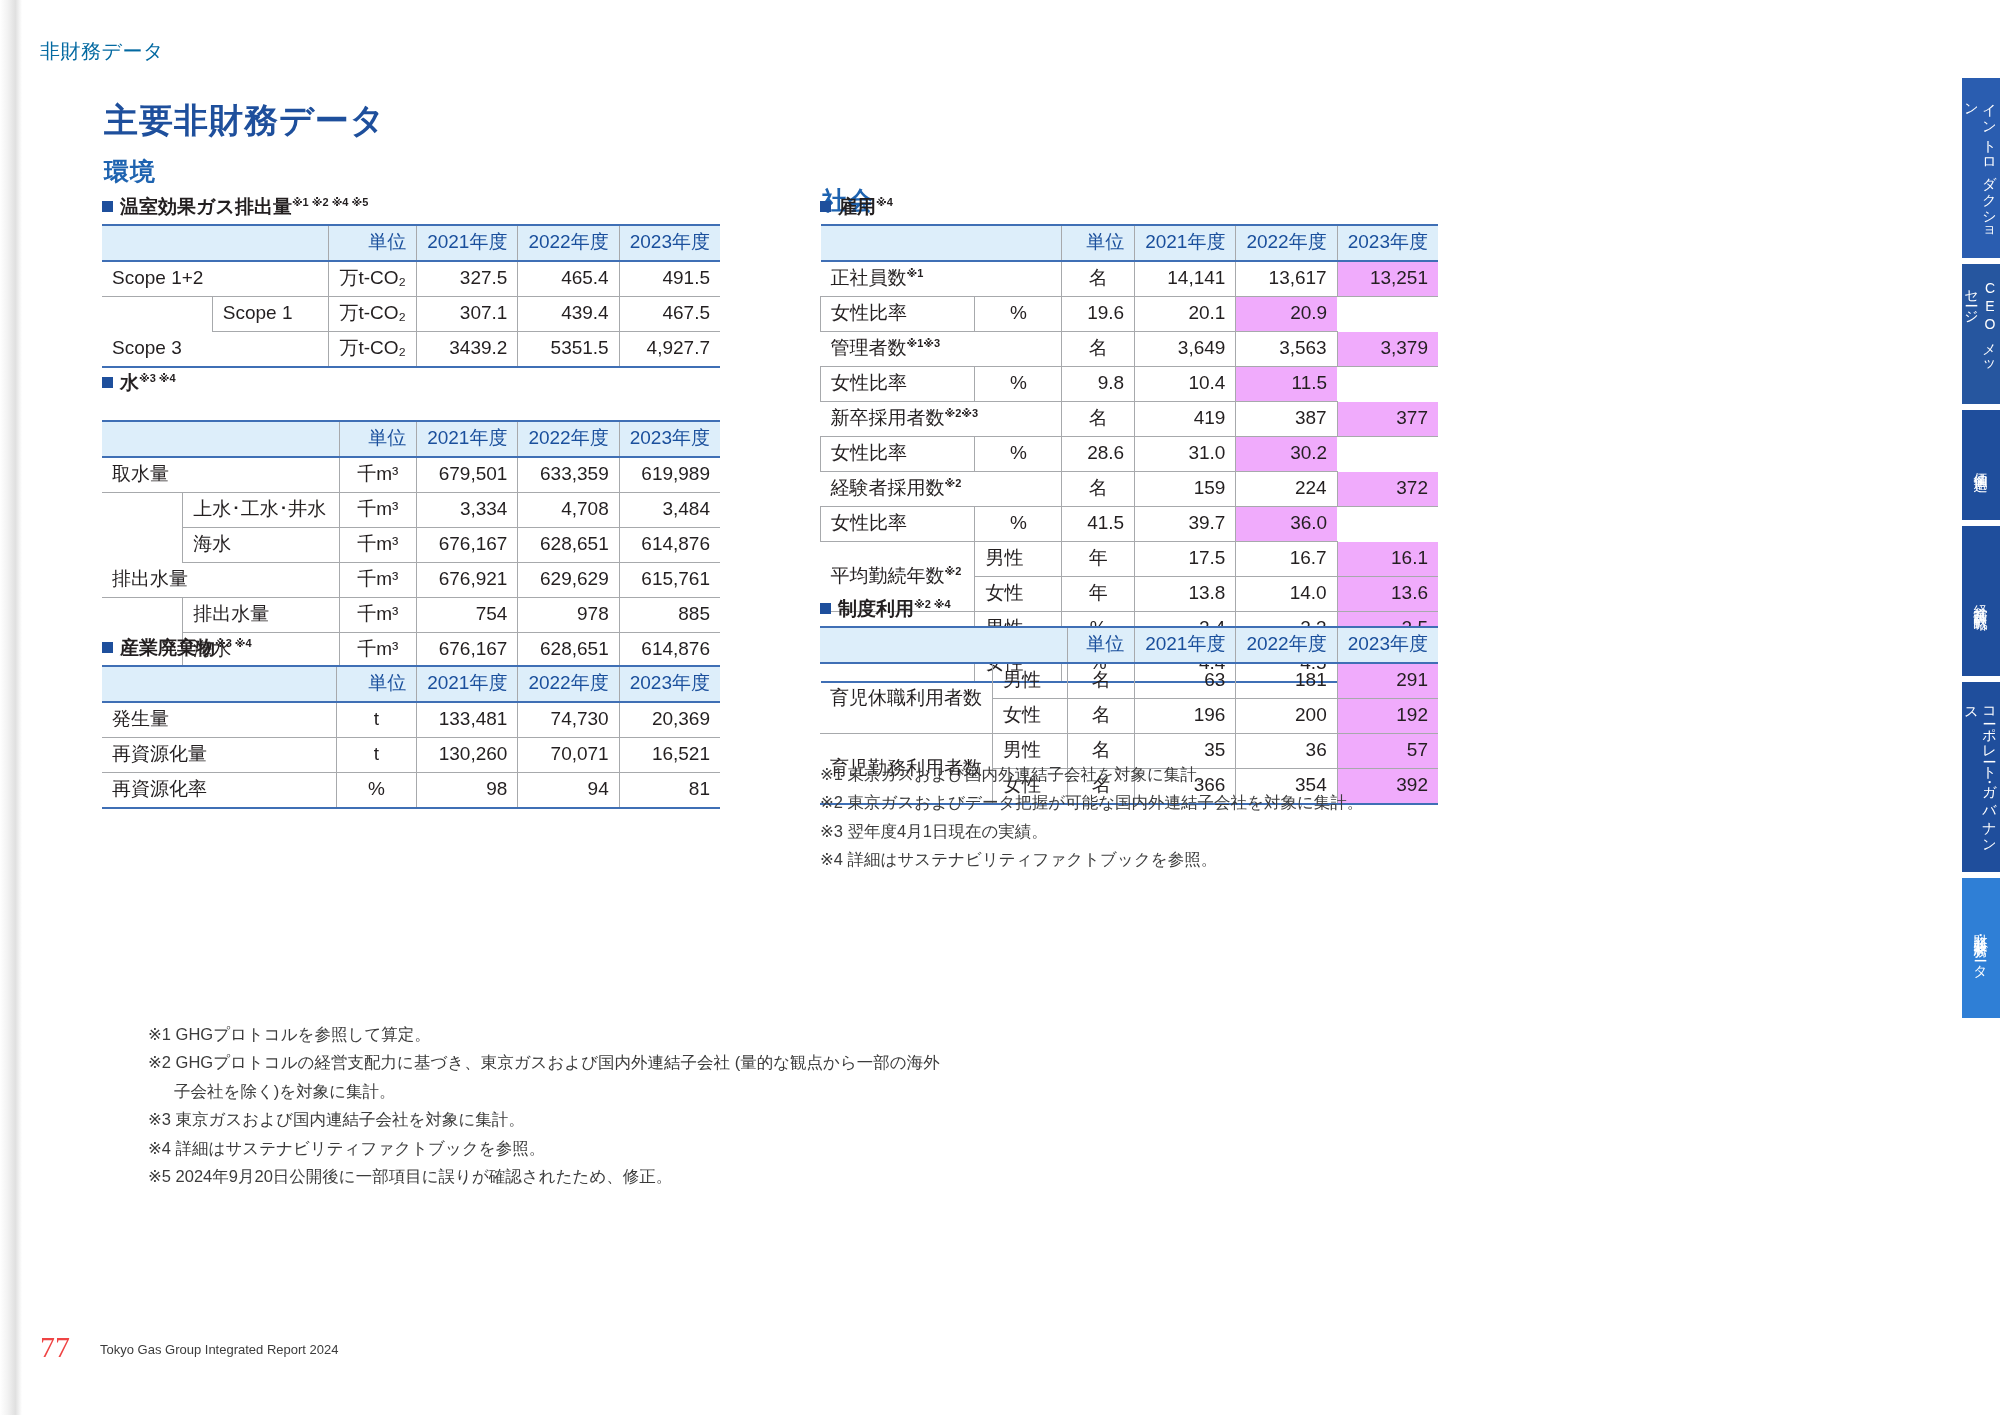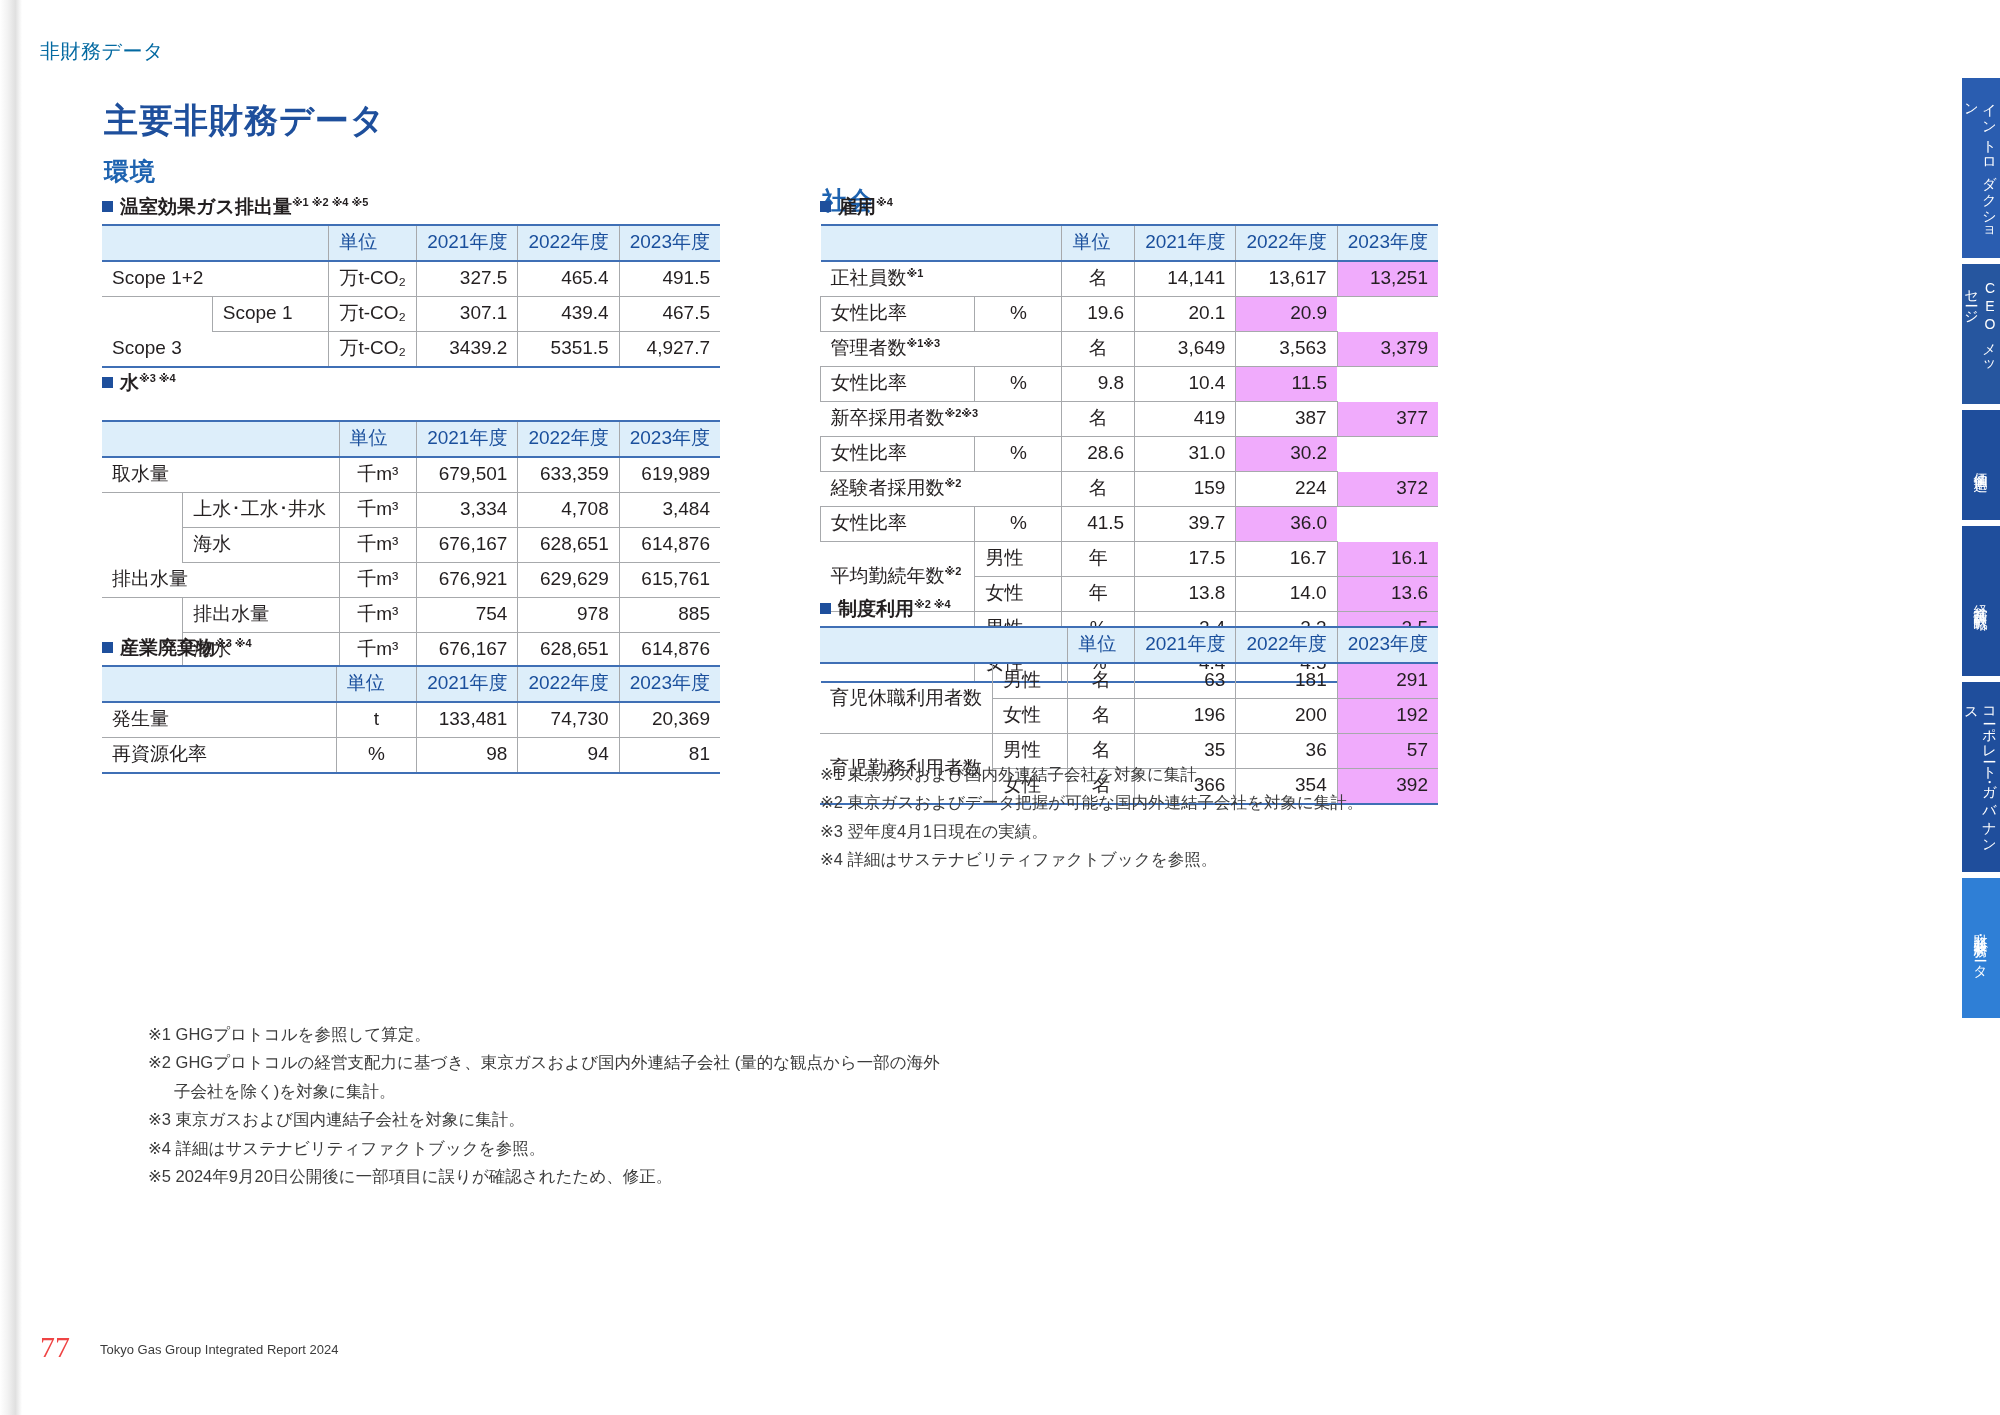--- a/index.html
+++ b/index.html
@@ -51,21 +51,21 @@
     padding:3px 10px 5px 10px;
     height:34px;
     font-weight:normal;
     white-space:nowrap;
   }
   table.dt thead th{
     background:#ddeefa;
     color:#1a4f9c;
     border-top:2px solid #3f6fb5;
     border-bottom:2px solid #3f6fb5;
-    text-align:left;
+    text-align:right;
   }
   table.dt thead th.blank{ background:#ddeefa; }
   table.dt tbody td{
     border-bottom:1px solid #a7a9ac;
     text-align:right;
   }
   table.dt tbody tr:last-child td{ border-bottom:2px solid #3f6fb5; }
   table.dt td.lbl{ text-align:left; }
   table.dt td.unit{ text-align:center; }
   table.dt td.sub{ text-align:left; }
@@ -263,20 +263,27 @@
     </thead>
   <tbody>
       <tr>
         <td class="lbl">発生量</td>
         <td class="unit vline">t</td>
         <td class="vline">133,481</td>
         <td class="vline">74,730</td>
         <td class="vline">20,369</td>
       </tr>
       <tr>
+        <td class="lbl">再資源化量</td>
+        <td class="unit vline">t</td>
+        <td class="vline">130,260</td>
+        <td class="vline">70,071</td>
+        <td class="vline">16,521</td>
+      </tr>
+      <tr>
         <td class="lbl">再資源化率</td>
         <td class="unit vline">%</td>
         <td class="vline">98</td>
         <td class="vline">94</td>
         <td class="vline">81</td>
       </tr>
     </tbody>
 </table>
 
 <div class="notes" id="notes-left" style="left:100px; top:1020px; width:660px;margin-left:48px;">

